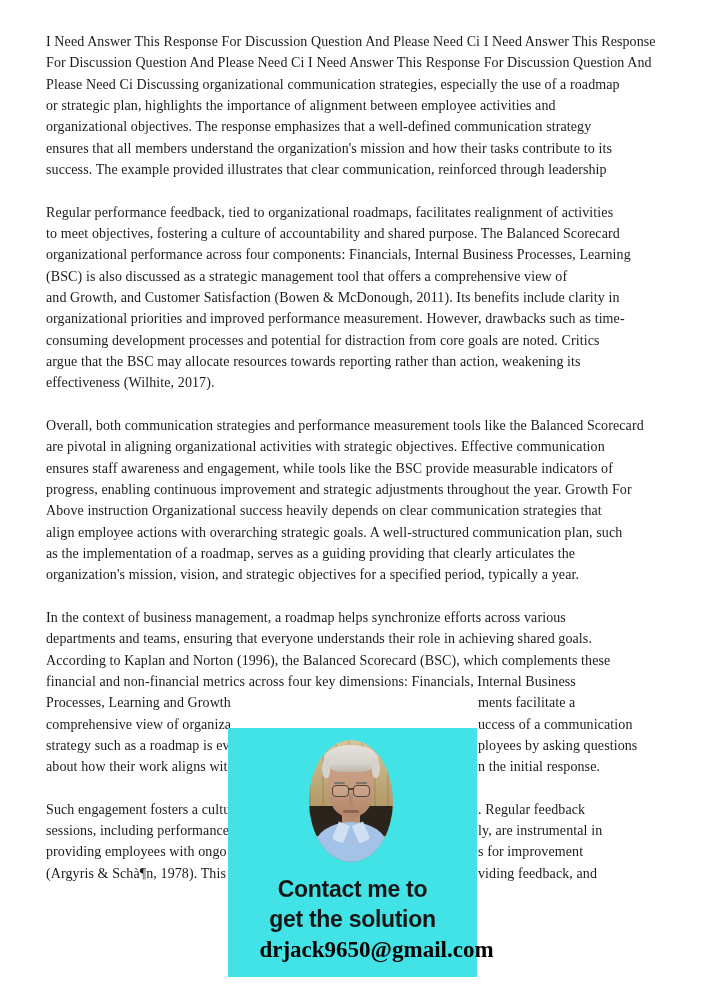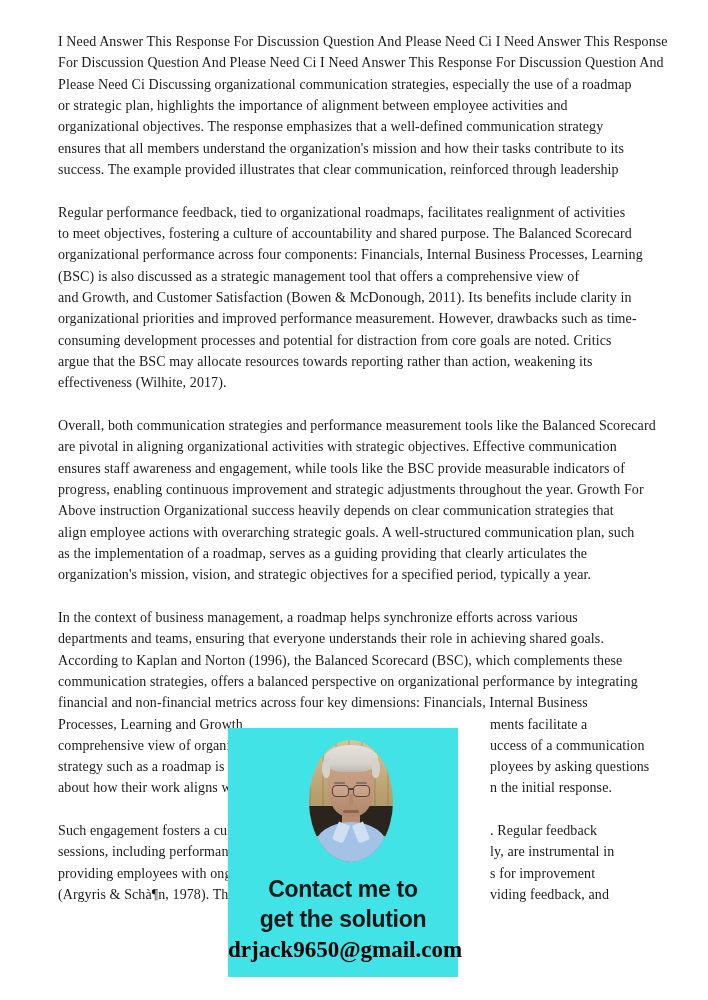--- a/index.html
+++ b/index.html
@@ -3,33 +3,33 @@
 <meta charset="utf-8">
 <style>
   html,body{margin:0;padding:0;}
   body{
     width:708px;height:1000px;position:relative;overflow:hidden;
     background:#ffffff;
     font-family:"Liberation Serif","DejaVu Serif",serif;
   }
   
   .doc{
-    position:absolute;left:58px;top:31px;width:620px;
+    position:absolute;left:46px;top:31px;width:620px;
     font-size:14px;line-height:21.33px;color:var(--text-color,#1a1a1a);
     letter-spacing:0.1px;
   }
   .para{margin:0 0 21.33px 0;}
   .para:last-child{margin-bottom:0;}
   .line{height:21.33px;white-space:nowrap;}
   .line.split{position:relative;}
   .frag-left{position:absolute;left:0;top:0;white-space:nowrap;}
   .frag-right{position:absolute;left:432px;top:0;white-space:nowrap;}
   
   .overlay{
-    position:absolute;left:228px;top:728px;width:230px;height:249px;
+    position:absolute;left:228px;top:728px;width:249px;height:249px;
     background:var(--overlay-bg,#42e3e6);
   }
   .photo{
     position:absolute;left:81px;top:12px;width:84px;height:122px;
     border-radius:50%;overflow:hidden;
   }
   .photo *{position:absolute;}
   .photo-backdrop{
     inset:0;
     background:
@@ -70,21 +70,21 @@
   .photo-nose{left:40px;top:54px;width:4px;height:12px;background:#b5886b;border-radius:2px;}
   .photo-mouth{left:34px;top:70px;width:16px;height:2.5px;background:#8f614f;border-radius:2px;}
   .contact-heading{
     position:absolute;left:0;top:146px;width:100%;text-align:center;
     font-family:"Liberation Sans","DejaVu Sans",sans-serif;
     font-weight:700;font-size:23px;line-height:30px;color:#151515;letter-spacing:-0.3px;
   }
   .email{
     position:absolute;left:0;top:208px;width:100%;text-align:center;
     font-family:"Liberation Serif","DejaVu Serif",serif;
-    font-weight:700;font-size:23px;line-height:27px;color:#000000;
+    font-weight:700;font-size:23px;line-height:27px;color:#000000;padding-left:24px;
   }
 </style>
 </head>
 <body>
 
 <div class="doc">
     <div class="para">
       <div class="line">I Need Answer This Response For Discussion Question And Please Need Ci I Need Answer This Response</div>
       <div class="line">For Discussion Question And Please Need Ci I Need Answer This Response For Discussion Question And</div>
       <div class="line">Please Need Ci Discussing organizational communication strategies, especially the use of a roadmap</div>
@@ -111,21 +111,20 @@
       <div class="line">progress, enabling continuous improvement and strategic adjustments throughout the year. Growth For</div>
       <div class="line">Above instruction Organizational success heavily depends on clear communication strategies that</div>
       <div class="line">align employee actions with overarching strategic goals. A well-structured communication plan, such</div>
       <div class="line">as the implementation of a roadmap, serves as a guiding providing that clearly articulates the</div>
       <div class="line">organization's mission, vision, and strategic objectives for a specified period, typically a year.</div>
     </div>
     <div class="para">
       <div class="line">In the context of business management, a roadmap helps synchronize efforts across various</div>
       <div class="line">departments and teams, ensuring that everyone understands their role in achieving shared goals.</div>
       <div class="line">According to Kaplan and Norton (1996), the Balanced Scorecard (BSC), which complements these</div>
-      <div class="line">communication strategies, offers a balanced perspective on organizational performance by integrating</div>
       <div class="line">financial and non-financial metrics across four key dimensions: Financials, Internal Business</div>
       <div class="line split">
         <span class="frag-left">Processes, Learning and Growth</span>
         <span class="frag-right">ments facilitate a</span>
       </div>
       <div class="line split">
         <span class="frag-left">comprehensive view of organiza</span>
         <span class="frag-right">uccess of a communication</span>
       </div>
       <div class="line split">

